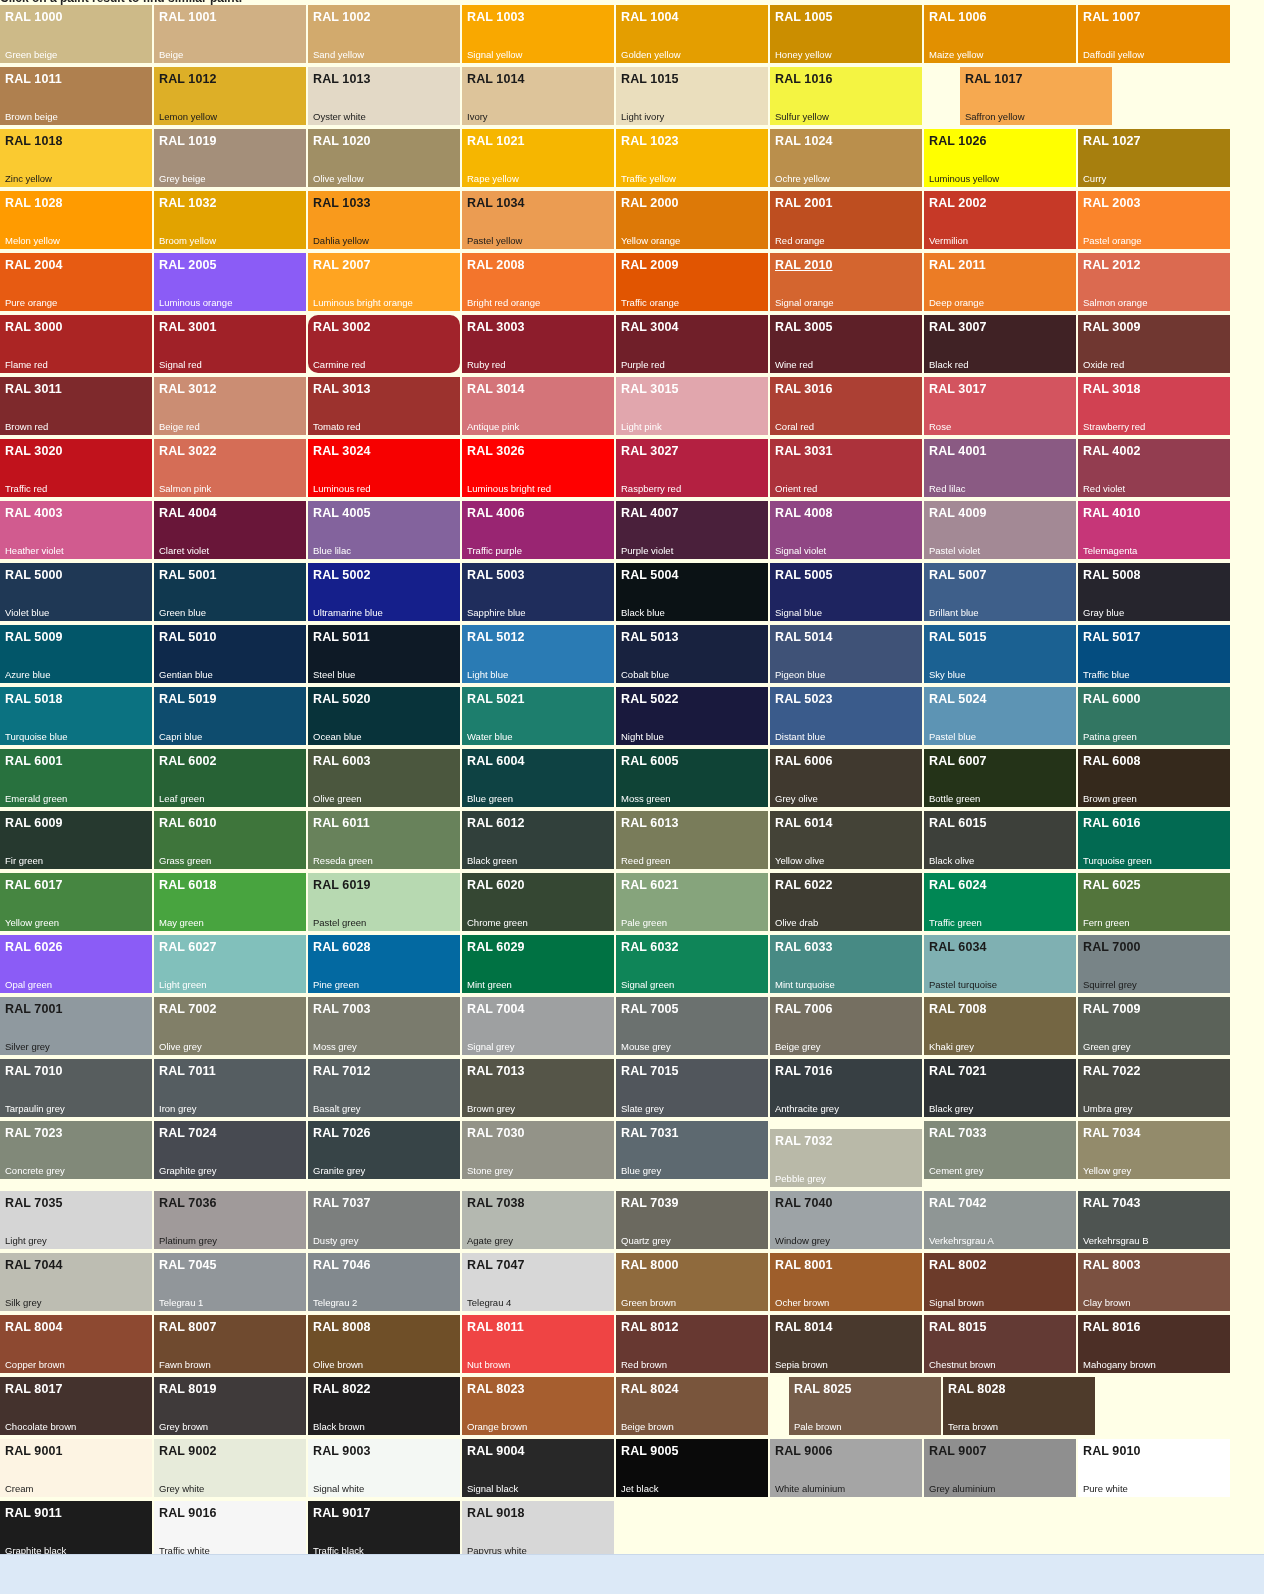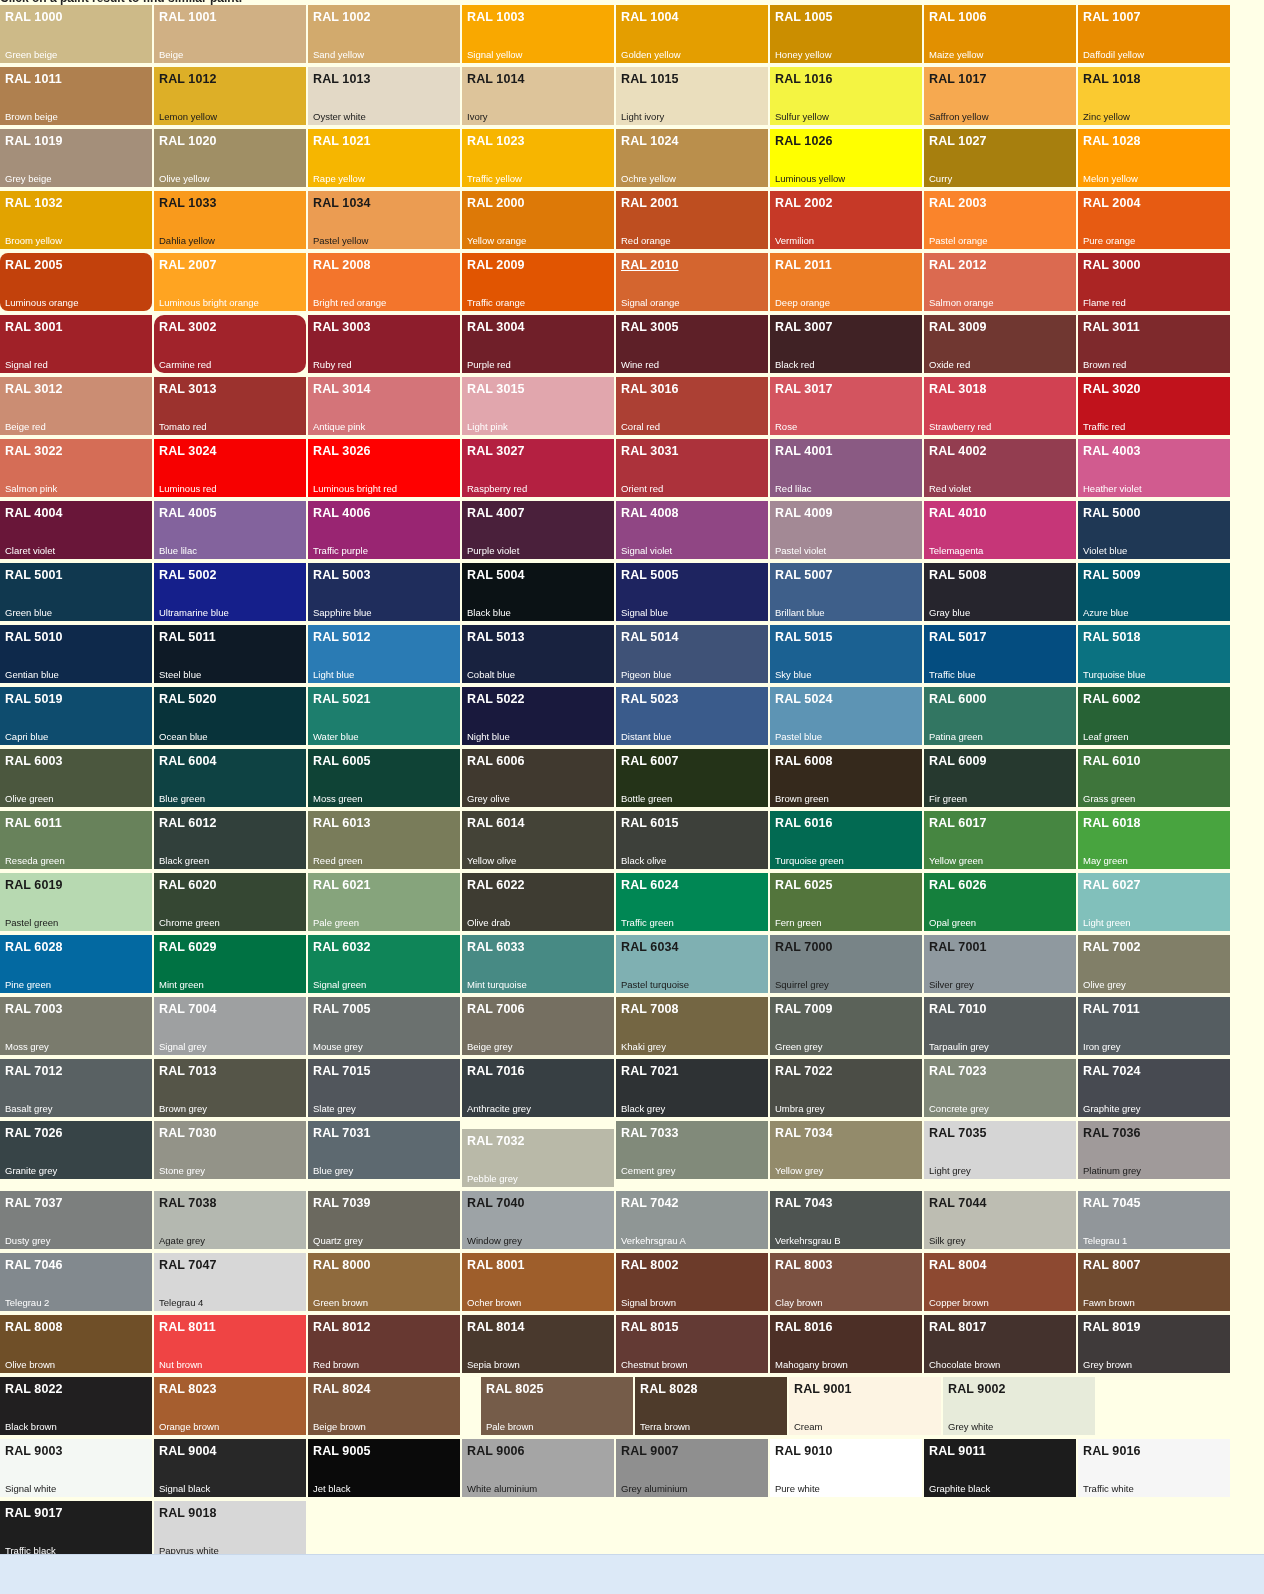--- a/index.html
+++ b/index.html
@@ -110,21 +110,21 @@
         <span class="nm">Ivory</span>
       </div>
       <div class="swatch light" style="background: rgb(234, 222, 189);">
         <span class="ral">RAL 1015</span>
         <span class="nm">Light ivory</span>
       </div>
       <div class="swatch light" style="background: rgb(244, 244, 66);">
         <span class="ral">RAL 1016</span>
         <span class="nm">Sulfur yellow</span>
       </div>
-      <div class="swatch light" style="background: rgb(246, 169, 80);">
+      <div class="swatch light" style="background: rgb(246, 169, 80); margin-left: 36px;">
         <span class="ral">RAL 1017</span>
         <span class="nm">Saffron yellow</span>
       </div>
       <div class="swatch light" style="background: rgb(250, 202, 48);">
         <span class="ral">RAL 1018</span>
         <span class="nm">Zinc yellow</span>
       </div>
       <div class="swatch dark" style="background: rgb(164, 143, 122);">
         <span class="ral">RAL 1019</span>
         <span class="nm">Grey beige</span>
@@ -182,21 +182,21 @@
         <span class="nm">Vermilion</span>
       </div>
       <div class="swatch dark" style="background: rgb(250, 132, 43);">
         <span class="ral">RAL 2003</span>
         <span class="nm">Pastel orange</span>
       </div>
       <div class="swatch dark" style="background: rgb(231, 91, 18);">
         <span class="ral">RAL 2004</span>
         <span class="nm">Pure orange</span>
       </div>
-      <div class="swatch dark" style="background: #c2410c; border-radius: 8px;">
+      <div class="swatch dark" style="background: #8b5cf6;">
         <span class="ral">RAL 2005</span>
         <span class="nm">Luminous orange</span>
       </div>
       <div class="swatch dark" style="background: rgb(255, 164, 33);">
         <span class="ral">RAL 2007</span>
         <span class="nm">Luminous bright orange</span>
       </div>
       <div class="swatch dark" style="background: rgb(243, 117, 44);">
         <span class="ral">RAL 2008</span>
         <span class="nm">Bright red orange</span>
@@ -434,20 +434,24 @@
         <span class="nm">Distant blue</span>
       </div>
       <div class="swatch dark" style="background: rgb(93, 148, 180);">
         <span class="ral">RAL 5024</span>
         <span class="nm">Pastel blue</span>
       </div>
       <div class="swatch dark" style="background: rgb(50, 118, 98);">
         <span class="ral">RAL 6000</span>
         <span class="nm">Patina green</span>
       </div>
+      <div class="swatch dark" style="background: rgb(40, 113, 62);">
+        <span class="ral">RAL 6001</span>
+        <span class="nm">Emerald green</span>
+      </div>
       <div class="swatch dark" style="background: rgb(39, 98, 53);">
         <span class="ral">RAL 6002</span>
         <span class="nm">Leaf green</span>
       </div>
       <div class="swatch dark" style="background: rgb(75, 87, 62);">
         <span class="ral">RAL 6003</span>
         <span class="nm">Olive green</span>
       </div>
       <div class="swatch dark" style="background: rgb(14, 66, 67);">
         <span class="ral">RAL 6004</span>
@@ -526,21 +530,21 @@
         <span class="nm">Olive drab</span>
       </div>
       <div class="swatch dark" style="background: rgb(0, 135, 84);">
         <span class="ral">RAL 6024</span>
         <span class="nm">Traffic green</span>
       </div>
       <div class="swatch dark" style="background: rgb(83, 117, 60); padding-left: 29px;">
         <span class="ral">RAL 6025</span>
         <span class="nm">Fern green</span>
       </div>
-      <div class="swatch dark" style="background: #15803d;">
+      <div class="swatch dark" style="background: #8b5cf6;">
         <span class="ral">RAL 6026</span>
         <span class="nm">Opal green</span>
       </div>
       <div class="swatch dark" style="background: rgb(129, 192, 187);">
         <span class="ral">RAL 6027</span>
         <span class="nm">Light green</span>
       </div>
       <div class="swatch dark" style="background: #0369a1; padding-left: 27px;">
         <span class="ral">RAL 6028</span>
         <span class="nm">Pine green</span>

